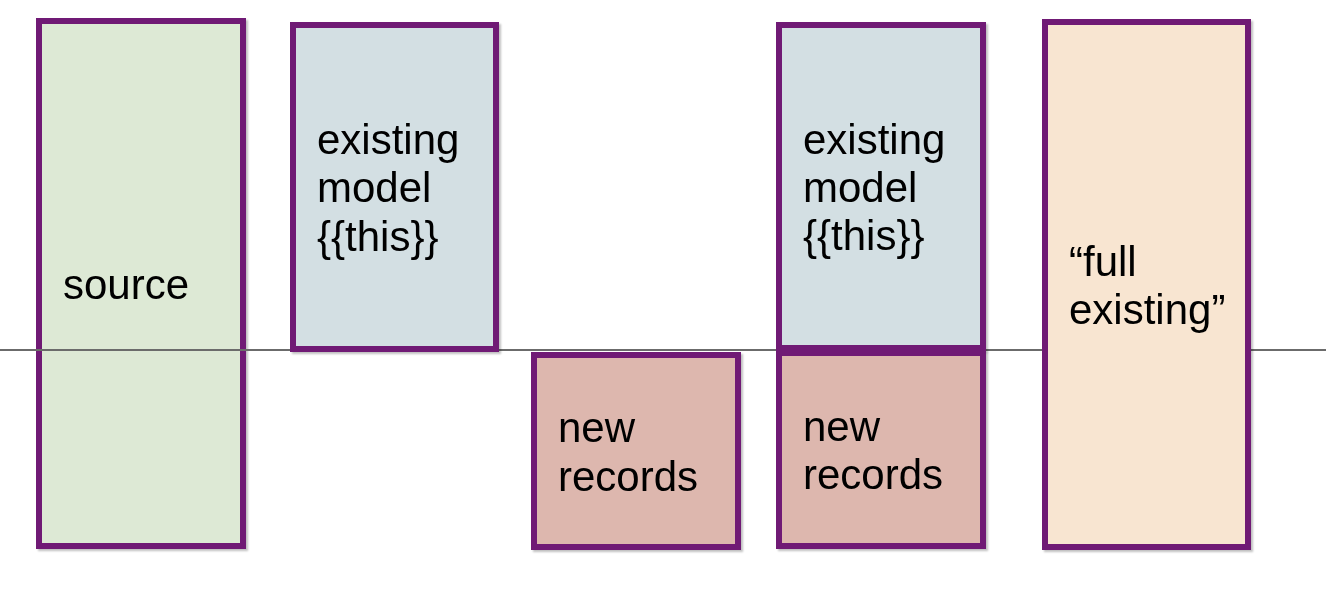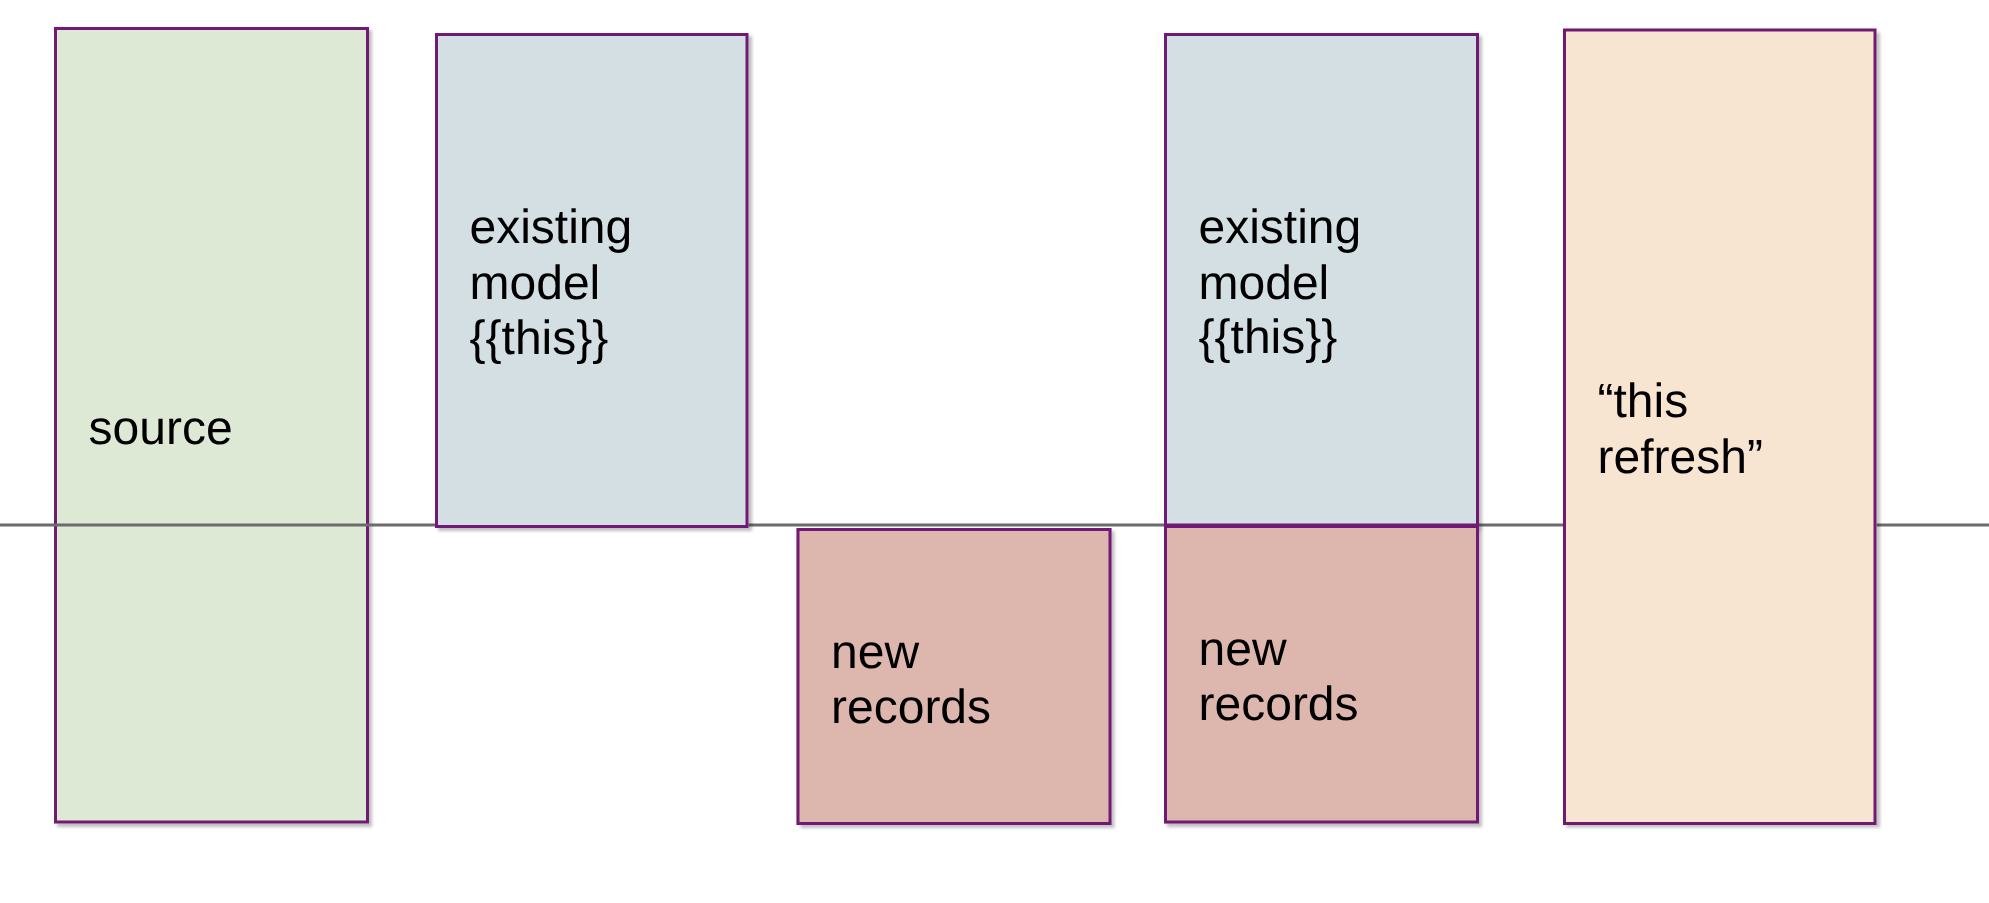--- a/index.html
+++ b/index.html
@@ -20,26 +20,26 @@
     left: 0;
     top: 349px;
     width: 1326px;
     height: 2px;
     background: #6b6b6b;
     z-index: 1;
   }
   .box {
     position: absolute;
     box-sizing: border-box;
-    border: 2px solid #701a75;
+    border: 6px solid #701a75;
     box-shadow: 2px 2px 2px rgba(0,0,0,0.25);
     display: flex;
     align-items: center;
     z-index: 2;
-    font-size: 32px;
+    font-size: 42px;
     line-height: 1.15;
     color: #000000;
     padding: 3px 12px 0 21px;
     word-break: normal;
   }
   .box .label {
     display: block;
   }
   
   .b-source        { left: 36px;   top: 18px;  width: 210px; height: 531px; z-index: 0; }
@@ -75,18 +75,18 @@
 
   <div class="box b-existing-2" data-bind-bg="diagram.boxes.3.fill" style="background: rgb(211, 223, 227);">
     <span class="label" data-bind="diagram.boxes.3.label">existing model {{this}}</span>
   </div>
 
   <div class="box b-new-2" data-bind-bg="diagram.boxes.4.fill" style="background: rgb(221, 183, 174);">
     <span class="label" data-bind="diagram.boxes.4.label">new records</span>
   </div>
 
   <div class="box b-full-refresh" data-bind-bg="diagram.boxes.5.fill" style="background: rgb(248, 229, 209);">
-    <span class="label" data-bind="diagram.boxes.5.label">“this refresh”</span>
+    <span class="label" data-bind="diagram.boxes.5.label">“full existing”</span>
   </div>
 
   <div class="timeline" data-bind-bg="diagram.line.color" style="background: rgb(107, 107, 107);"></div>
 
 </div>
 
 </body></html>

